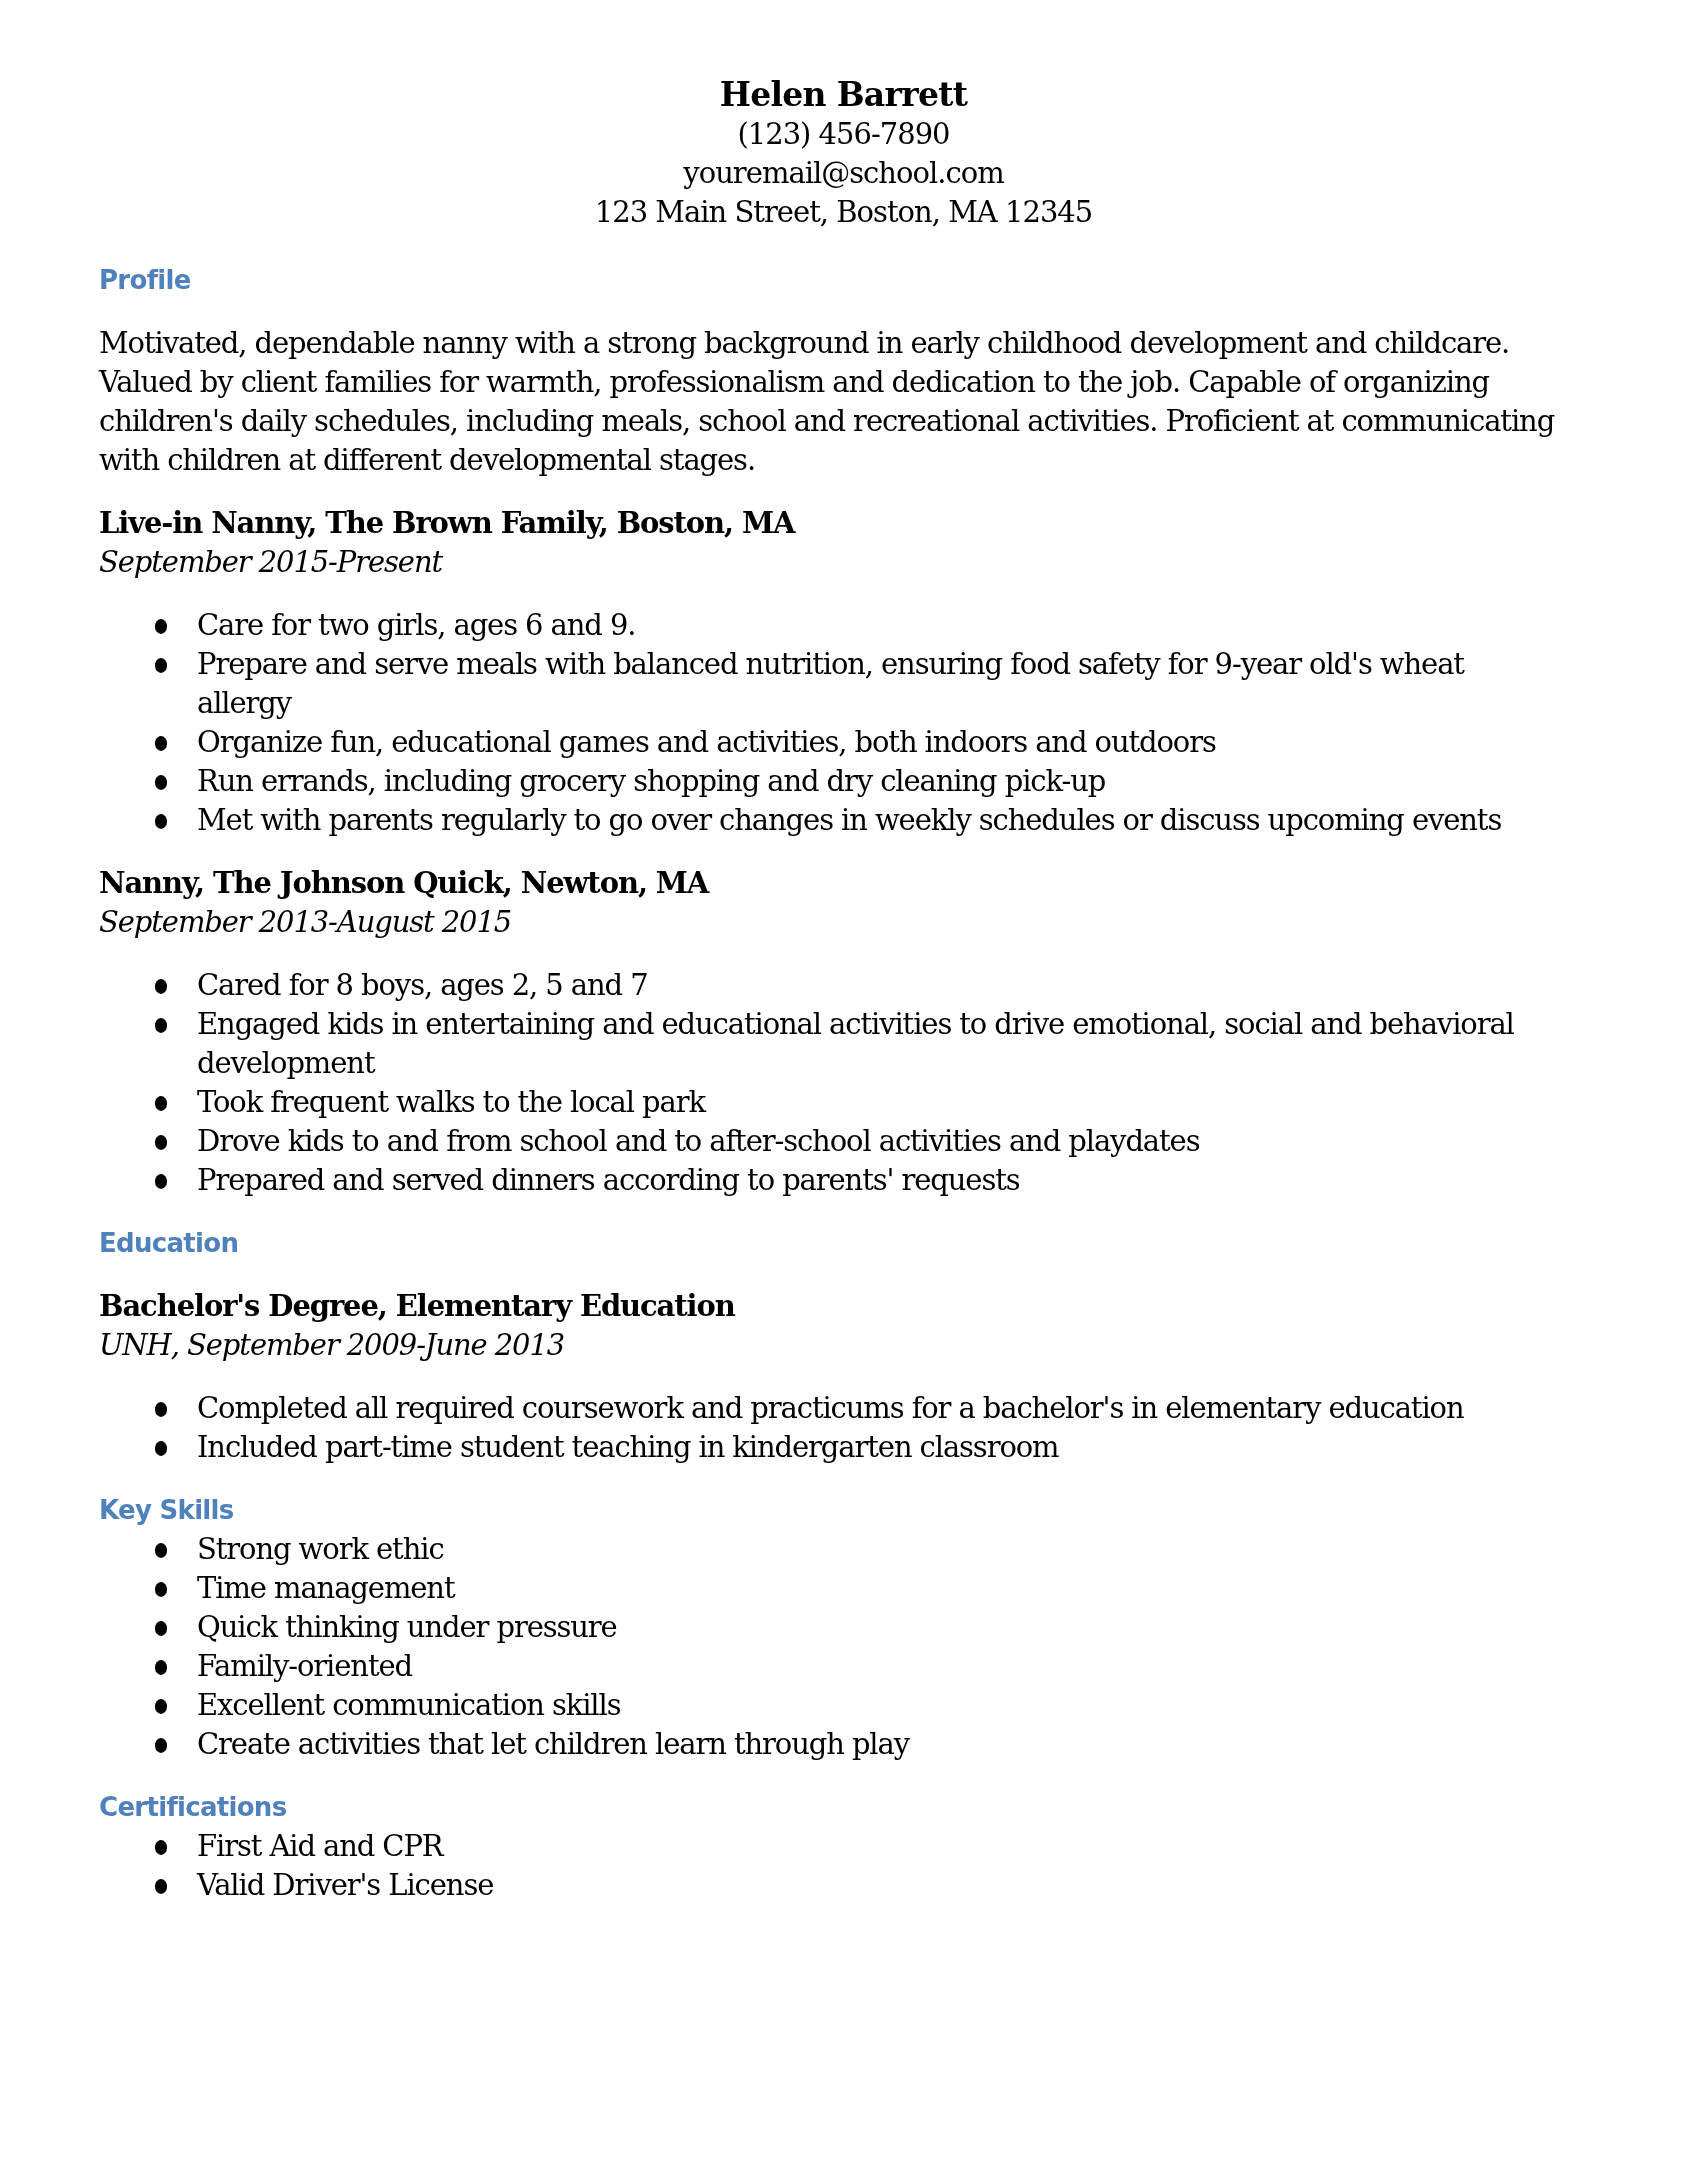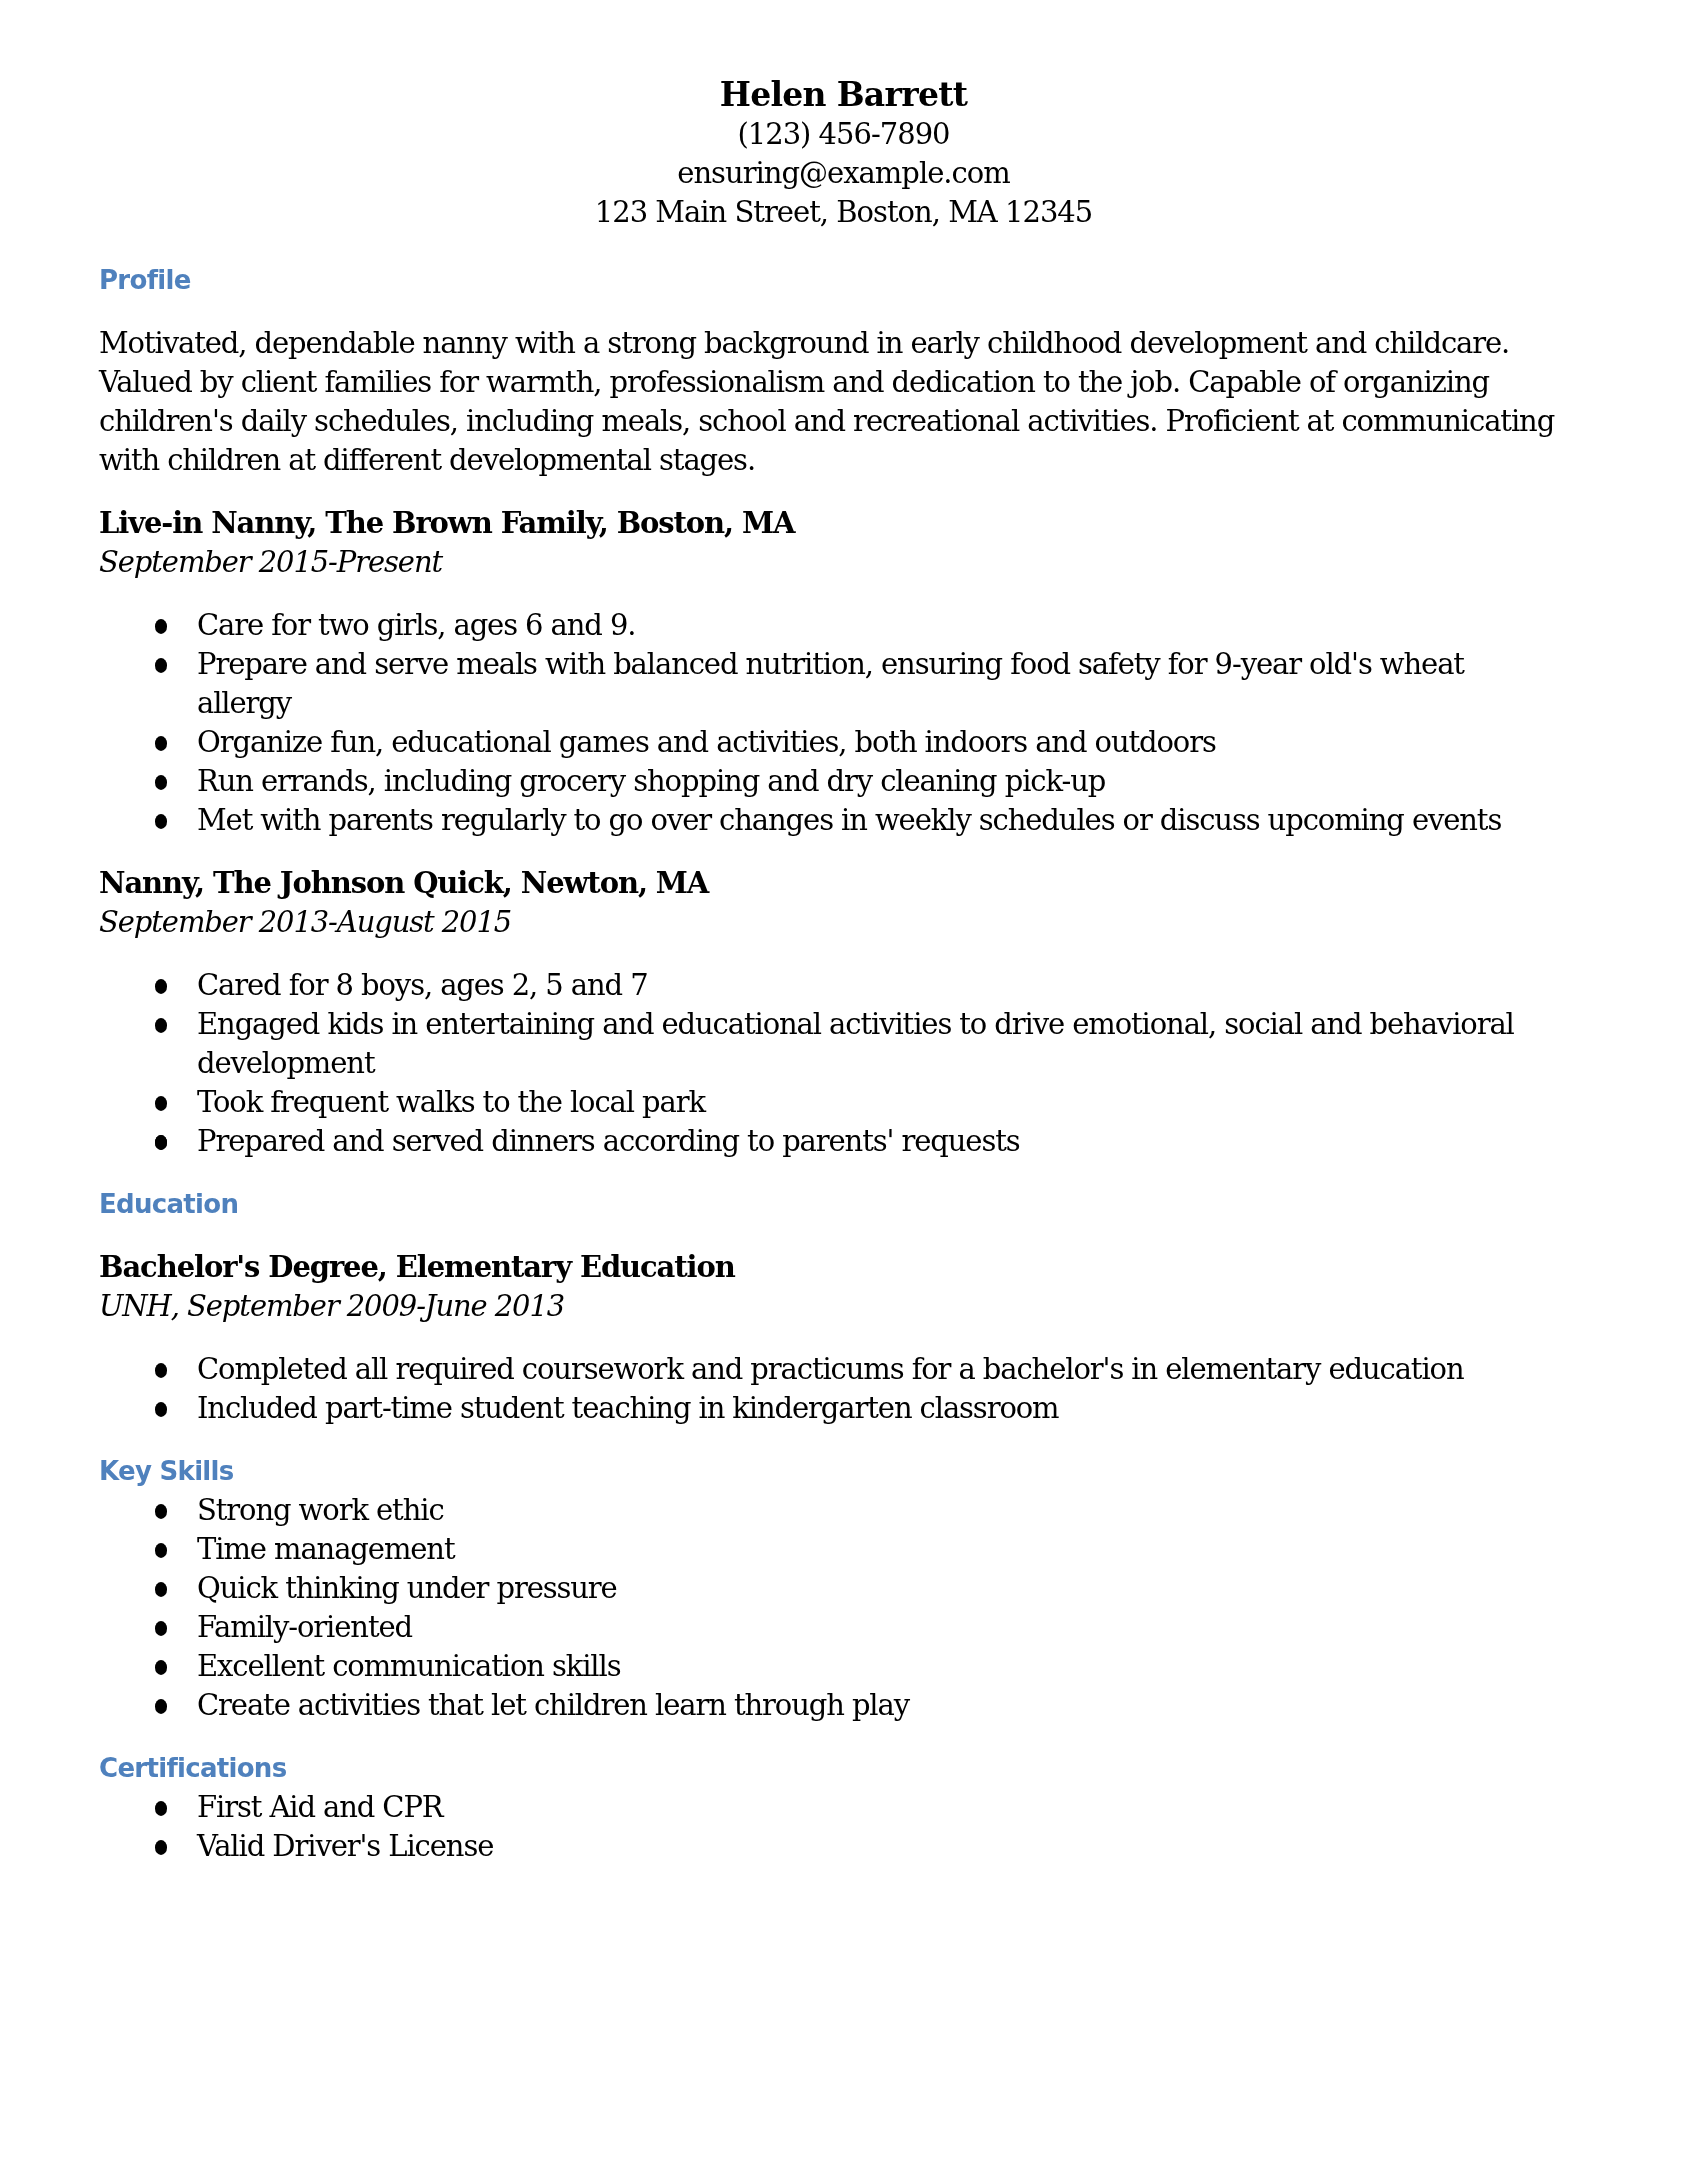--- a/index.html
+++ b/index.html
@@ -23,21 +23,21 @@
   .cert-list li { line-height: 44px; }
 </style>
 </head>
 <body>
 
 <div class="page">
 
   <div class="header">
     <div class="name">Helen Barrett</div>
     <div class="contact">(123) 456-7890</div>
-    <div class="contact">ensuring@example.com</div>
+    <div class="contact">youremail@school.com</div>
     <div class="contact">123 Main Street, Boston, MA 12345</div>
   </div>
 
   <div class="content">
 
     <h2 class="section-heading">Profile</h2>
     <p class="para">Motivated, dependable nanny with a strong background in early childhood development and childcare. Valued by client families for warmth, professionalism and dedication to the job. Capable of organizing children's daily schedules, including meals, school and recreational activities. Proficient at communicating with children at different developmental stages.</p>
 
 
     <div>
@@ -52,21 +52,21 @@
       </ul>
     </div>
 
     <div>
       <div class="job-title">Nanny, The Johnson Quick, Newton, MA</div>
       <div class="job-date">September 2013-August 2015</div>
       <ul class="bullets">
         <li><span class="dot"></span><span>Cared for 8 boys, ages 2, 5 and 7</span></li>
         <li><span class="dot"></span><span>Engaged kids in entertaining and educational activities to drive emotional, social and behavioral development</span></li>
         <li><span class="dot"></span><span>Took frequent walks to the local park</span></li>
-        <li><span class="dot"></span></li>
+        <li><span class="dot"></span><span>Drove kids to and from school and to after-school activities and playdates</span></li>
         <li><span class="dot"></span><span>Prepared and served dinners according to parents' requests</span></li>
       </ul>
     </div>
     <div class="gap-after-list"></div>
 
     <h2 class="section-heading">Education</h2>
     <div class="job-title">Bachelor's Degree, Elementary Education</div>
     <div class="job-date">UNH, September 2009-June 2013</div>
     <ul class="bullets">
       <li><span class="dot"></span><span>Completed all required coursework and practicums for a bachelor's in elementary education</span></li>

